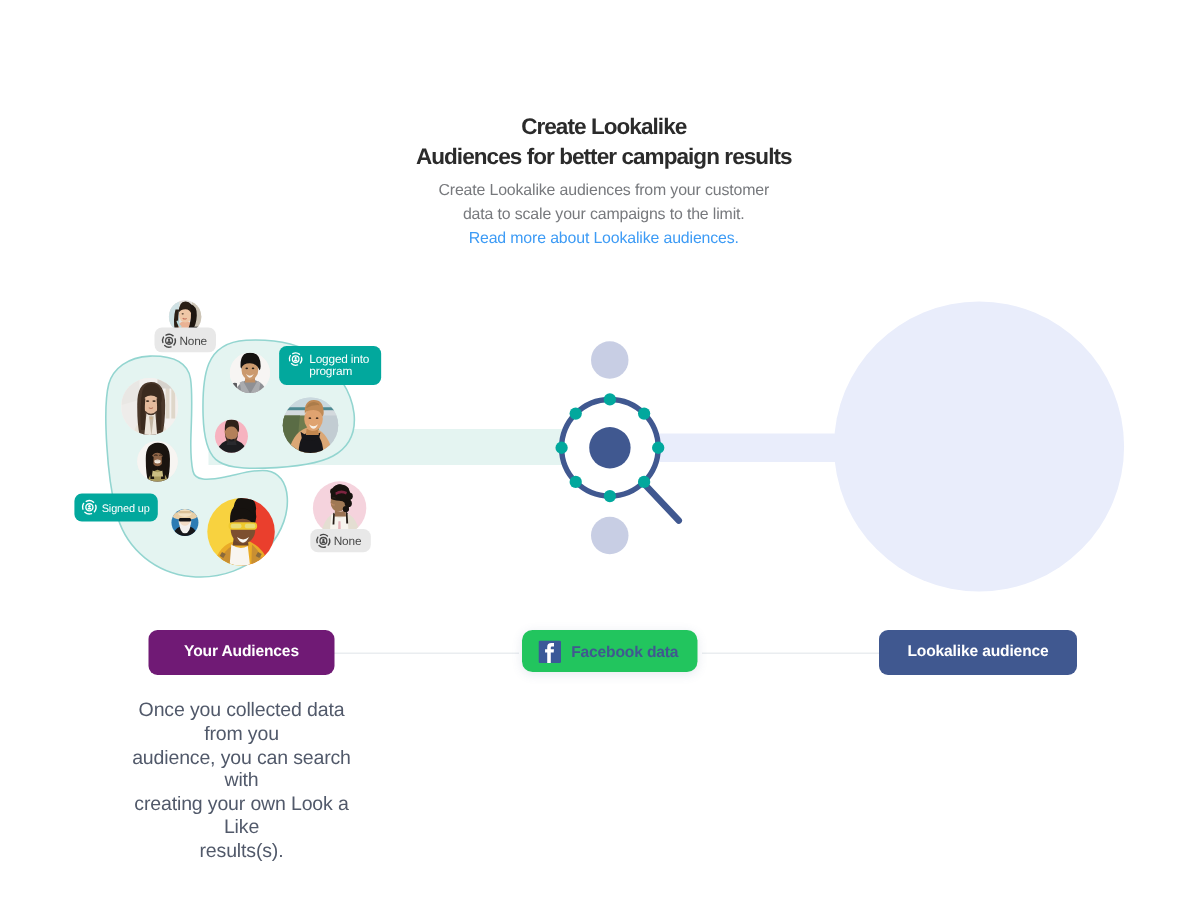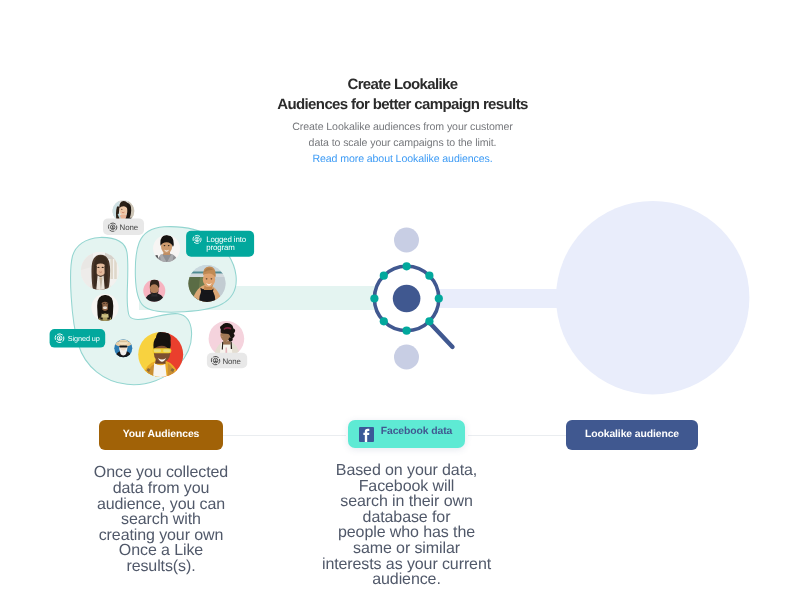--- a/index.html
+++ b/index.html
@@ -21,27 +21,27 @@
          position:absolute;left:0;width:800px;top:151px;line-height:16px;}
 
   
   #illo{position:absolute;left:0;top:0;width:800px;height:600px;}
 
   
   .cols{position:absolute;left:0;top:420px;width:800px;height:140px;}
   .col{position:absolute;top:0;text-align:center;}
   .pill{display:inline-block;border-radius:6px;font-size:10.4px;font-weight:bold;
         letter-spacing:-0.1px;line-height:1;}
-  .pill-teal{background:#a16207;color:#fff;padding:10px 24px;}
+  .pill-teal{background:#701a75;color:#fff;padding:10px 24px;}
   .pill-navy{background:#405890;color:#fff;padding:10px 18.5px;}
-  .pill-white{background:#5eead4;color:#405890;padding:6.5px 13px 6.5px 11px;
+  .pill-white{background:#22c55e;color:#405890;padding:6.5px 13px 6.5px 11px;
               box-shadow:0 1.5px 7px rgba(70,90,140,.14);display:inline-flex;
-              align-items:flex-start;gap:8px;border-radius:7px;}
+              align-items:flex-end;gap:8px;border-radius:7px;}
   .fbicon{display:flex;margin-right:-1px;}
-  .coltxt{margin:15px 0 4px 0;font-size:16px;line-height:15.6px;color:#51596a;letter-spacing:-0.1px;}
+  .coltxt{margin:15px 0 4px 0;font-size:13px;line-height:15.6px;color:#51596a;letter-spacing:-0.1px;}
   .dash{position:absolute;height:1px;background:#eaedf0;top:15px;}
 </style>
 </head>
 <body>
 
 <div id="stage">
 
   <div class="hdr">
     <h1 class="t1">Create Lookalike</h1>
     <h1 class="t2">Audiences for better campaign results</h1>
@@ -404,40 +404,34 @@
 
   <div class="cols">
     <div class="dash" style="left:221px;width:125px;"></div>
     <div class="dash" style="left:468px;width:121px;"></div>
 
     <div class="col" style="left:81px;width:160px;">
       <div class="pill pill-teal">Your Audiences</div>
       <p class="coltxt">
         <span>Once you collected data from you</span><br>
         <span>audience, you can search with</span><br>
-        <span>creating your own Once a Like</span><br>
+        <span>creating your own Look a Like</span><br>
         <span>results(s).</span>
       </p>
     </div>
 
     <div class="col" style="left:321.5px;width:170px;">
       <div class="pill pill-white">
         <span class="fbicon">
           <svg viewBox="0 0 24 24" width="15" height="15">
               <rect width="24" height="24" rx="1.6" fill="#3b5998"></rect>
               <path d="M16.2 12.9h-3.1V24H9.3V12.9H7V9.3h2.3V7.1c0-2.8 1.4-4.4 4.6-4.4h2.6v3.6h-1.7c-1.2 0-1.7.5-1.7 1.6v1.4h3.4l-.3 3.6z" fill="#fff"></path>
             </svg>
         </span>
         <span>Facebook data</span>
       </div>
-      <p class="coltxt">
-        <span>Based on your data, Facebook will</span><br>
-        <span>search in their own database for</span><br>
-        <span>people who has the same or similar</span><br>
-        <span>interests as your current audience.</span>
-      </p>
     </div>
 
-    <div class="col" style="left:552px;width:160px;">
+    <div class="col" style="left:572px;width:160px;">
       <div class="pill pill-navy">Lookalike audience</div>
     </div>
   </div>
 </div>
 
 </body></html>

